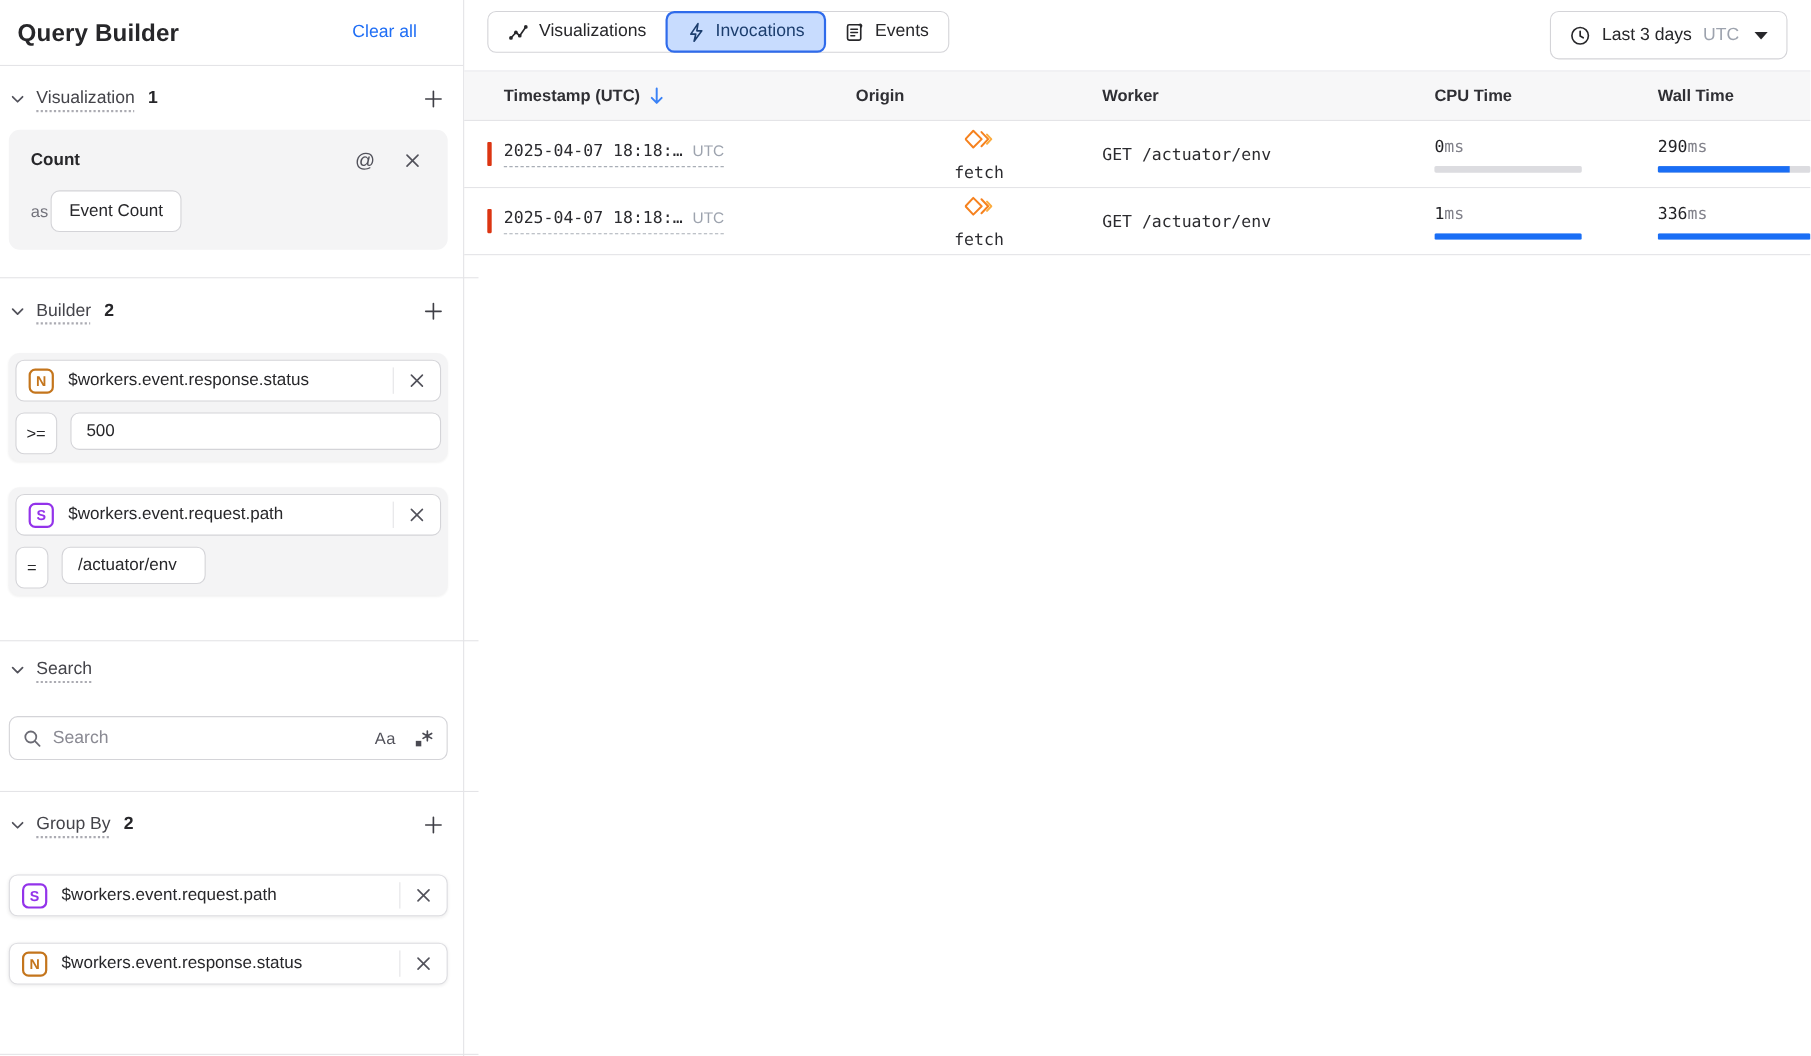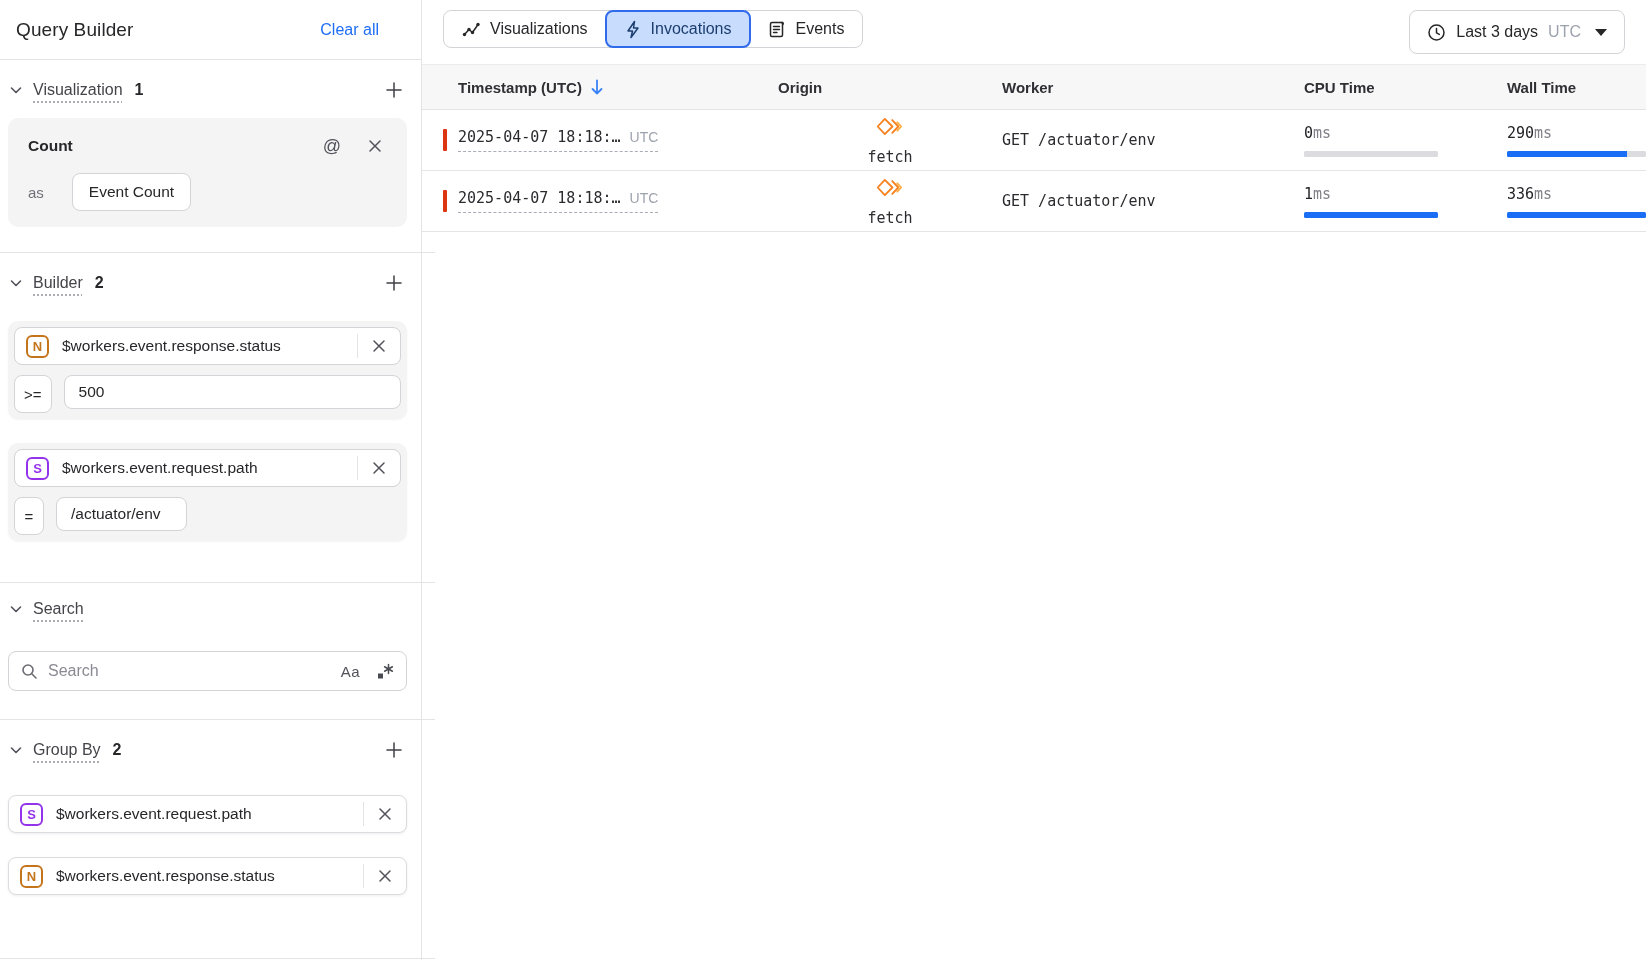--- a/index.html
+++ b/index.html
@@ -4,41 +4,41 @@
 <style>
   * { box-sizing: border-box; margin: 0; padding: 0; }
   html,body { width:1646px; height:960px; overflow:hidden; background:#fff;
     font-family:"Liberation Sans", sans-serif; color:#27272a; }
   .app { display:flex; width:100%; height:100%; }
 
   
   .sidebar { width:422px; min-width:422px; height:100%; border-right:1px solid #e4e4e7; background:#fff; }
   .sb-header { height:60px; display:flex; align-items:center; justify-content:space-between;
     padding:0 42px 0 16px; border-bottom:1px solid #e4e4e7; }
-  .sb-title { font-size:19px; font-weight:400; letter-spacing:.1px; }
+  .sb-title { font-size:22px; font-weight:700; letter-spacing:.1px; }
   .clear-all { color:#1f6ef5; font-size:16px; cursor:pointer; text-decoration:none; }
   .sb-body { padding:0 14px 0 8px; }
   .sb-div { height:1px; background:#e4e4e7; margin:0 -14px 0 -8px; }
 
   .sec-head { display:flex; align-items:center; gap:9px; padding:17px 0 13px 0; }
   .chev { display:inline-flex; width:16px; height:16px; align-items:center; justify-content:center; cursor:pointer; }
   .sec-label { font-size:16px; color:#44444a; cursor:help;
     text-decoration:underline dotted 2px; text-decoration-color:#ababb2; text-underline-offset:6px; }
   .sec-count { font-size:16px; font-weight:700; color:#27272a; margin-left:3px; }
   .plus-btn { margin-left:auto; width:26px; height:26px; border:none; background:none; cursor:pointer;
     display:flex; align-items:center; justify-content:center; }
 
   
   .viz-card { background:#f4f4f5; border-radius:10px; padding:16px 20px; margin-top:2px; }
   .viz-row1 { display:flex; align-items:center; }
   .viz-title { font-size:15.5px; font-weight:700; }
   .at-icon { margin-left:auto; font-size:18px; color:#52525b; cursor:pointer; }
   .x-btn { border:none; background:none; cursor:pointer; display:flex; align-items:center; justify-content:center;
     width:24px; height:24px; margin-left:22px; }
-  .viz-row2 { display:flex; align-items:center; gap:28px; margin-top:15px; }
+  .viz-row2 { display:flex; align-items:center; gap:2px; margin-top:15px; }
   .as-label { font-size:15px; color:#71717a; }
   .alias-box { background:#fff; border:1px solid #d4d4d8; border-radius:8px; padding:9px 16px;
     font-size:15.5px; cursor:pointer; }
 
   
   .fcard { background:#f4f4f5; border-radius:10px; padding:6px; margin-top:25px;
     box-shadow:0 1px 2px rgba(0,0,0,.05); }
   .fcard.second { margin-top:24px; }
   .field-row { background:#fff; border:1px solid #d4d4d8; border-radius:8px; height:38px;
     display:flex; align-items:center; padding-left:11px; cursor:pointer; }

